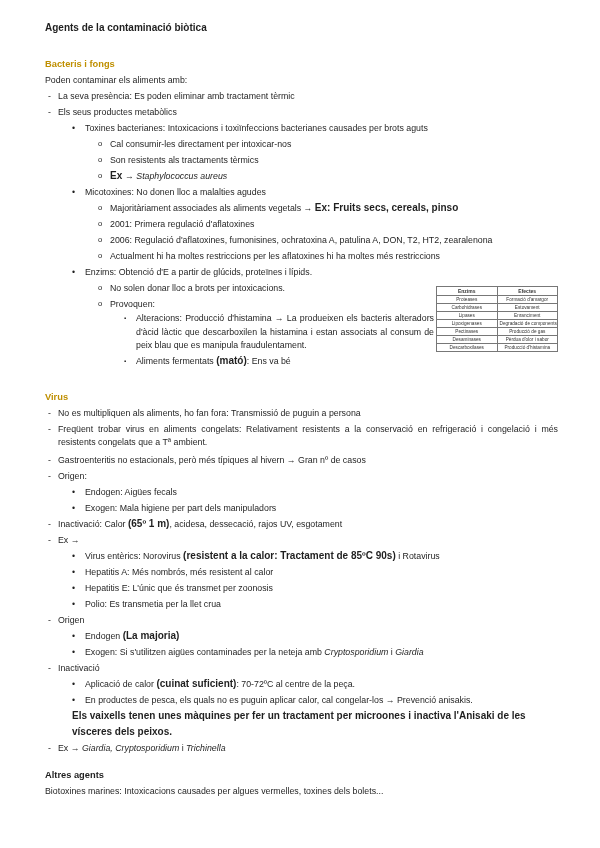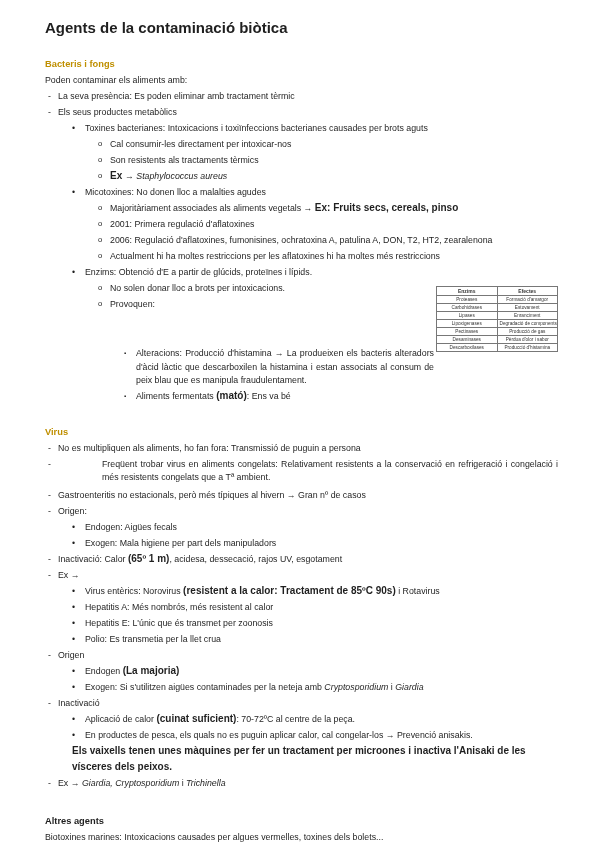--- a/index.html
+++ b/index.html
@@ -1,37 +1,37 @@
 <!DOCTYPE html>
 <html><head>
 <meta charset="utf-8">
 <style>
   * { margin:0; padding:0; box-sizing:border-box; }
   html,body { background:#ffffff; }
   body { width:600px; height:848px; font-family:"Liberation Sans", sans-serif; }
   .page { position:relative; width:600px; height:848px; background:#ffffff; padding:20px 42px 0 45px; color:#1f1f1f; overflow:hidden; }
   .line { display:flex; font-size:8.8px; line-height:16px; color:#1f1f1f; }
-  .title { font-weight:bold; font-size:15px; }
-  .subtitle { font-weight:bold; font-size:9.3px; margin-top:22px; }
+  .title { font-weight:bold; font-size:10px; }
+  .subtitle { font-weight:bold; font-size:9.3px; margin-top:11px; }
   .heading { font-weight:bold; font-size:9.3px; margin-top:20px; }
   .lv1 { padding-left:3px; }  .lv1 .marker { width:10px; }
   .lv2 { padding-left:27px; } .lv2 .marker { width:13px; }
   .lv3 { padding-left:53px; } .lv3 .marker { width:12px; }
   .lv4 { padding-left:79px; } .lv4 .marker { width:12px; }
   .marker { flex:none; }
   .m-circle { font-size:7.6px; }
   .m-square { font-size:6px; }
   .txt { flex:1; min-width:0; }
   .b { font-weight:bold; }
   .i { font-style:italic;text-align:center; }
   .sm { font-size:10px; }
-  .narrow { line-height:13.5px;margin-top:35px; }
+  .narrow { line-height:13.5px; }
   .narrow .txt { flex:none; width:298px; text-align:justify; }
   .justify { line-height:13.5px; padding-top:2px; padding-bottom:2px; }
-  .justify .txt { text-align:justify;margin-left:44px; }
+  .justify .txt { text-align:justify; }
   .enzym-table { position:absolute; left:436px; top:286px; width:122px; border-collapse:collapse; font-size:4.7px; color:#333333; table-layout:fixed; }
   .enzym-table th, .enzym-table td { border:0.5px solid #777777; padding:1px 2px; text-align:center; height:7px; overflow:hidden; white-space:nowrap; }
   .enzym-table th { font-weight:bold; font-size:5px; }
 </style>
 </head>
 <body>
 
 <div class="page">
   <div class="line title">Agents de la contaminació biòtica</div>
   <div>

